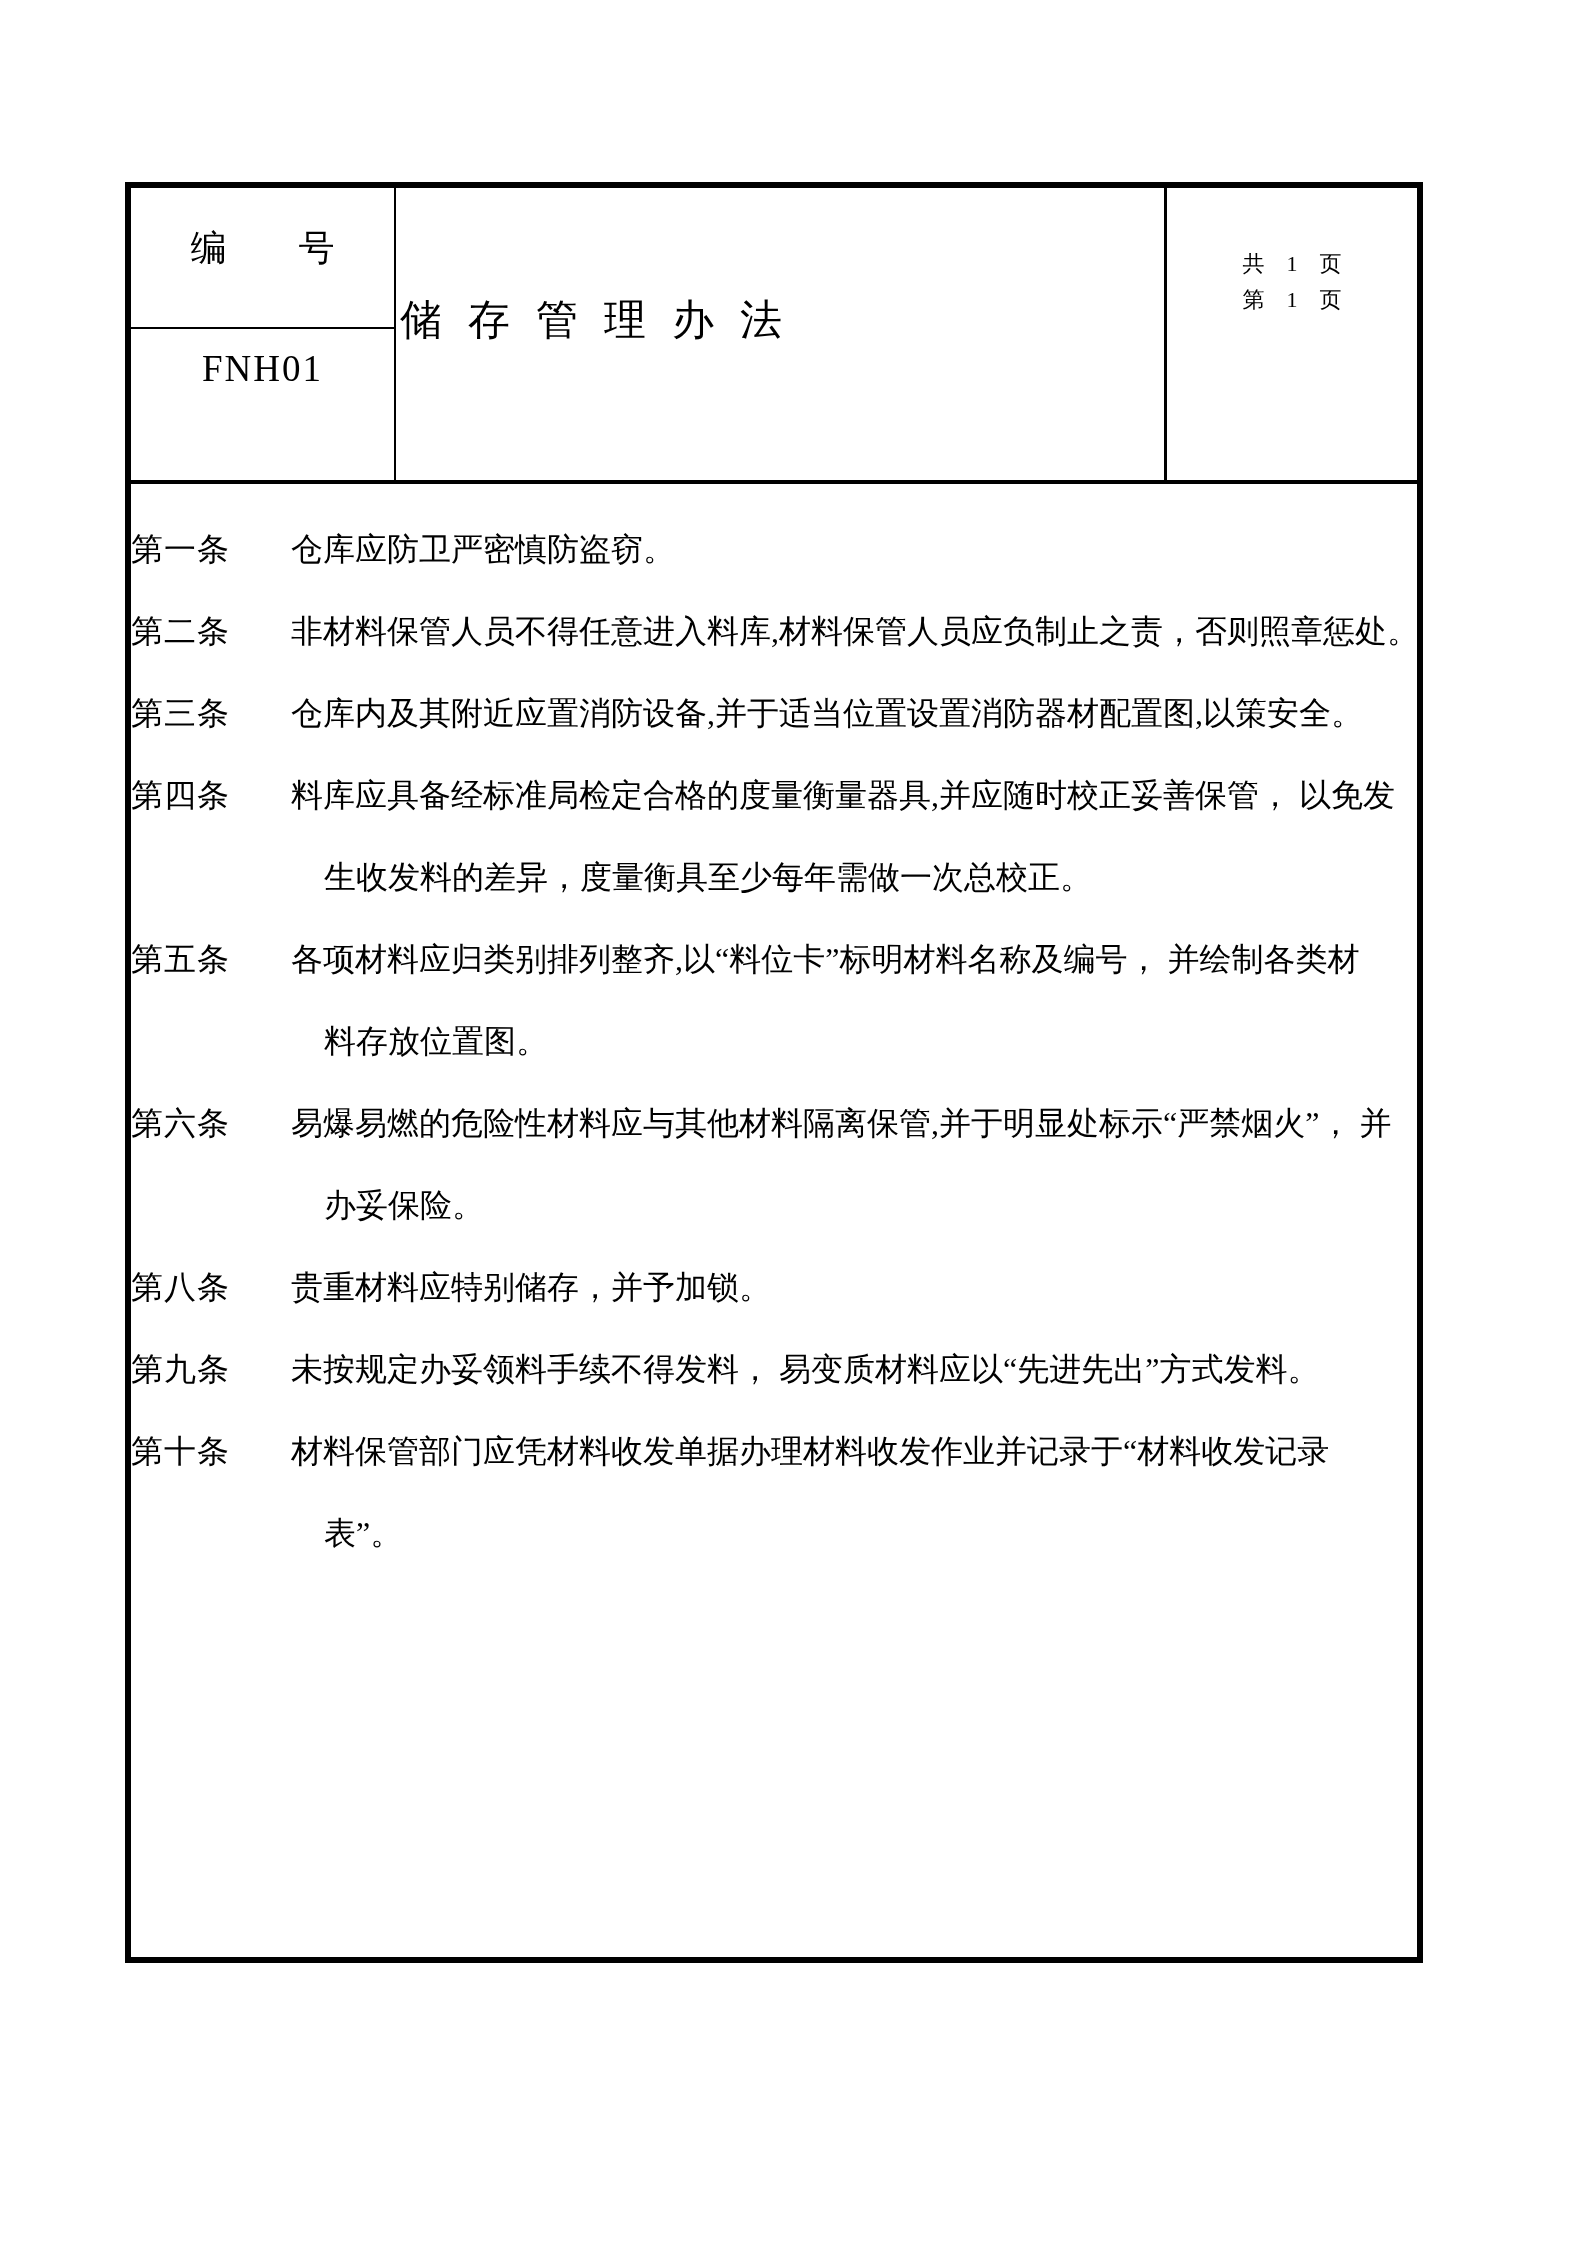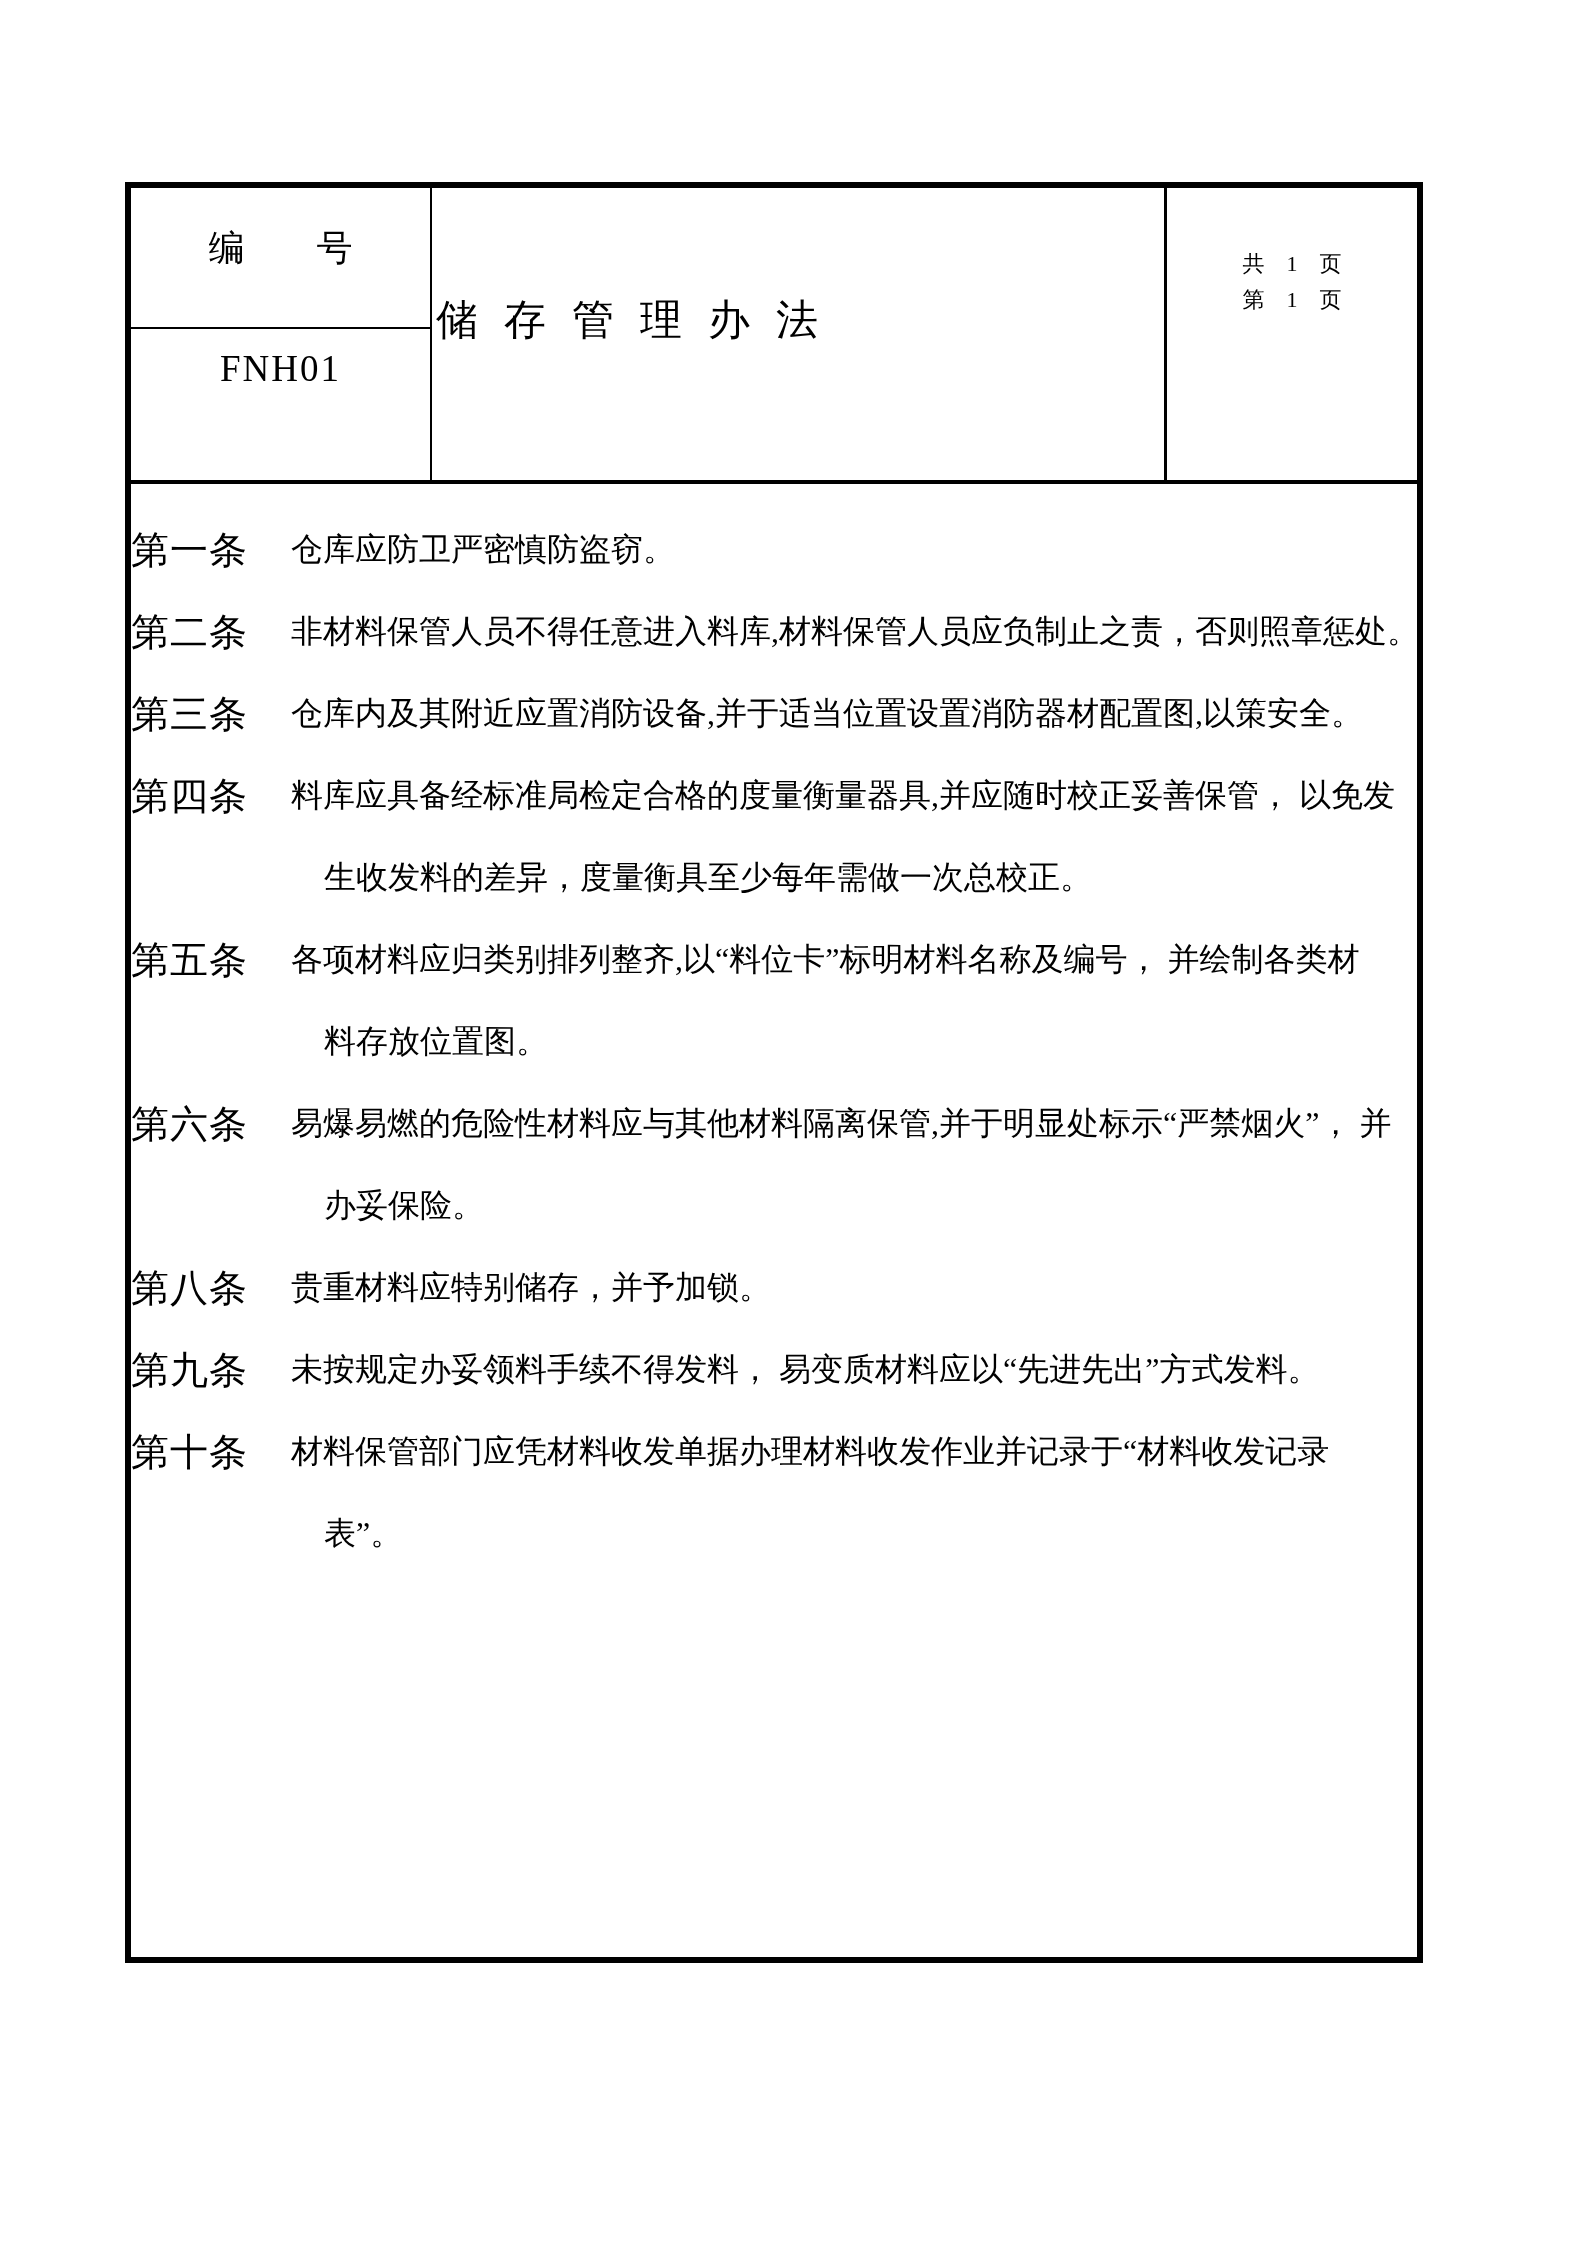--- a/index.html
+++ b/index.html
@@ -29,21 +29,21 @@
   
   .header-row {
     position: relative;
     display: flex;
     height: 292px;
     border-bottom: 4px solid #000000;
     box-sizing: content-box;
   }
   .cell-code {
     position: relative;
-    width: 301px;
+    width: 265px;
     border-right: 2px solid #000000;
     box-sizing: border-box;
   }
   .code-label {
     position: absolute;
     top: 40px;
     left: 0;
     width: 100%;
     text-align: center;
     font-size: 36px;
@@ -109,21 +109,21 @@
     position: relative;
     padding-top: 25px;
   }
   .body-row {
     display: flex;
     align-items: center;
     height: 82px;
   }
   .article-label {
     flex: 0 0 160px;
-    font-size: 38px;
+    font-size: 32px;
     white-space: nowrap;
     letter-spacing: 1px;
   }
   .article-text {
     font-size: 32px;
     white-space: nowrap;
     letter-spacing: 0;
   }
   .body-row.cont .article-text {
     padding-left: 33px;

